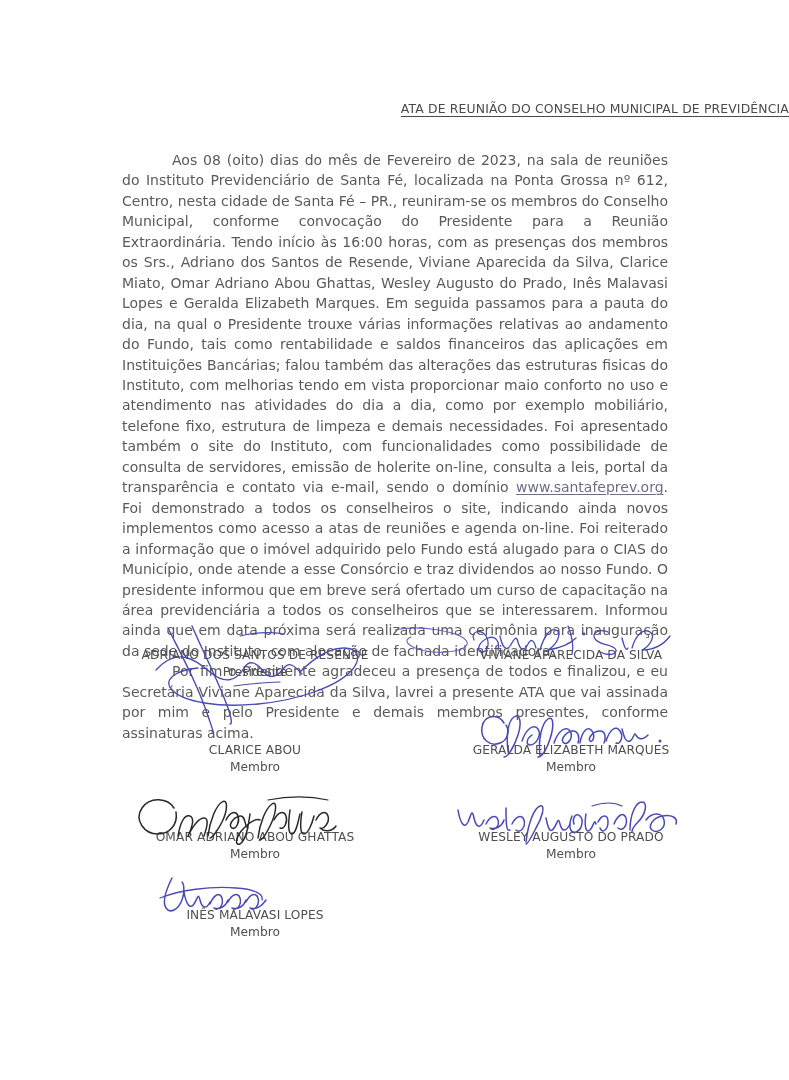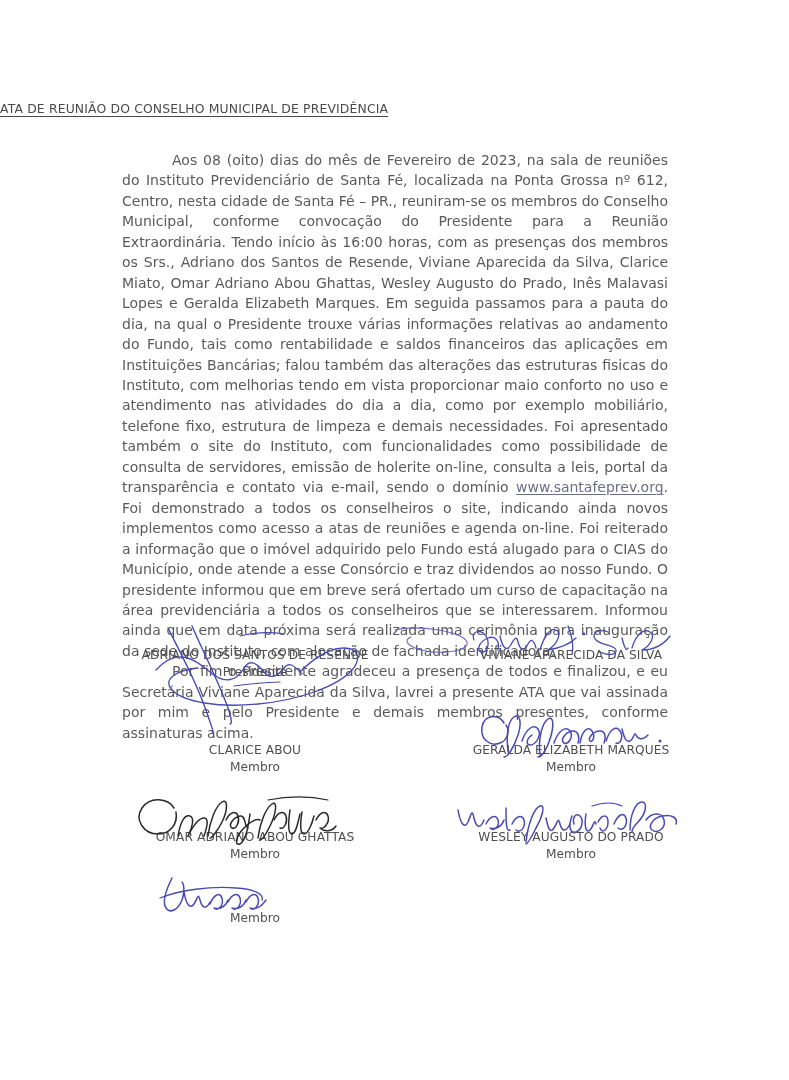--- a/index.html
+++ b/index.html
@@ -19,21 +19,21 @@
     overflow: hidden;
     box-sizing: border-box;
   }
 
   
   .doc-title {
     position: absolute;
     left: 0;
     right: 0;
     top: 101px;
-    text-align: left;
+    text-align: right;
     font-size: 12.4px;
     letter-spacing: 0.15px;
     color: #4a4a4a;
   }
   .doc-title span {
     text-decoration: underline;
     text-underline-offset: 2.5px;
     text-decoration-thickness: 1px;
   }
 
@@ -251,18 +251,19 @@
         <div class="sig-ink" style="left:30px; top:-34px;">
           <svg width="160" height="46" viewBox="0 0 160 46">
             <path class="ink-stroke ink-blue" stroke-width="1.5" d="M22 4 C 16 16, 12 28, 16 34 C 20 40, 28 36, 32 26 C 35 18, 34 10, 32 8"></path>
             <path class="ink-stroke ink-blue" stroke-width="1.5" d="M34 18 C 36 30, 40 36, 44 30 C 48 24, 48 18, 50 26 C 52 34, 56 36, 60 28"></path>
             <path class="ink-stroke ink-blue" stroke-width="1.5" d="M60 30 C 64 20, 70 18, 72 24 C 74 31, 68 38, 64 34 C 70 36, 76 32, 78 26"></path>
             <path class="ink-stroke ink-blue" stroke-width="1.5" d="M78 28 C 82 20, 88 18, 90 24 C 92 31, 86 38, 82 34 C 88 36, 94 32, 96 26"></path>
             <path class="ink-stroke ink-blue" stroke-width="1.5" d="M96 28 C 100 20, 106 18, 108 24 C 110 31, 104 38, 100 34 C 106 36, 112 32, 116 26"></path>
             <path class="ink-stroke ink-blue" stroke-width="1.3" d="M10 24 C 30 16, 60 12, 86 14 C 104 15, 114 20, 112 26"></path>
           </svg>
         </div>
+        <div class="sig-name">INÊS MALAVASI LOPES</div>
         <div class="sig-role">Membro</div>
       </div>
     </div>
 
   </div>
 </div>
 
 </body></html>

